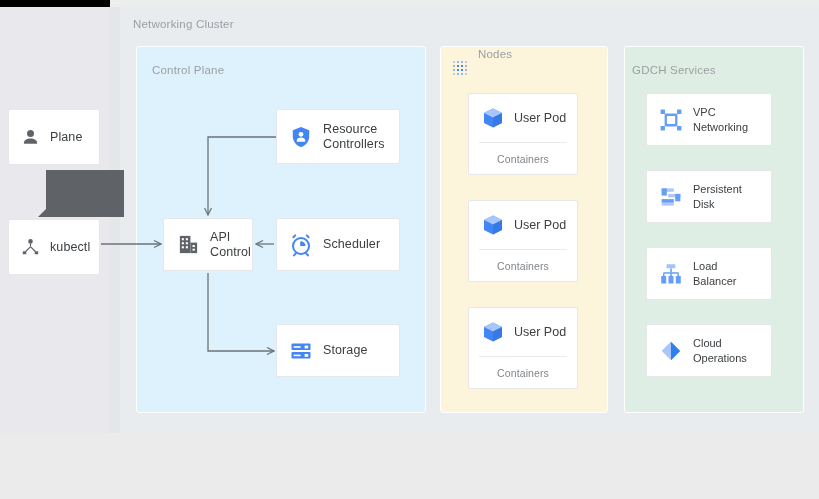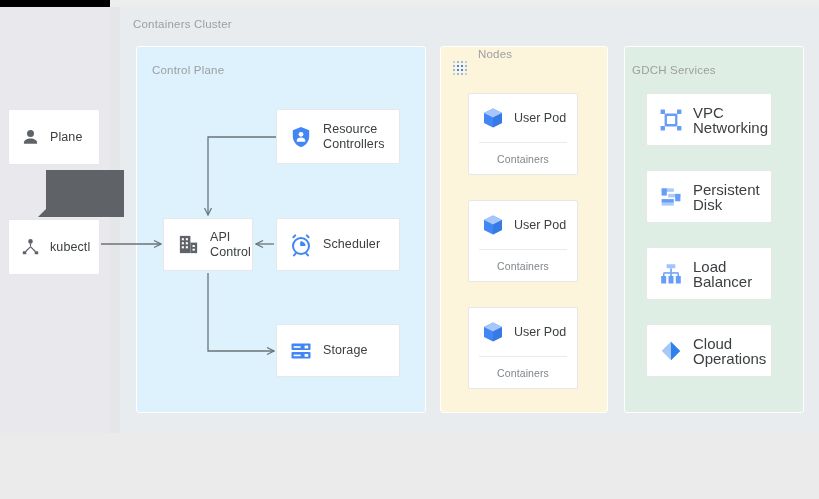--- a/index.html
+++ b/index.html
@@ -82,41 +82,41 @@
   #pod-1{top:200px;}
   #pod-2{top:307px;}
 
   
   .svc{
     position:absolute;left:646px;width:126px;height:53px;
     background:#fff;border:1px solid #e6e7e8;border-radius:2px;box-sizing:border-box;
     display:flex;align-items:center;padding-left:12px;
   }
   .svc .ico{width:24px;height:24px;margin-right:10px;flex:0 0 auto;}
-  .svc .lbl{font-size:15px;color:#3c4043;line-height:15px;}
+  .svc .lbl{font-size:11px;color:#3c4043;line-height:15px;}
   #svc-0{top:93px;}
   #svc-1{top:170px;}
   #svc-2{top:247px;}
   #svc-3{top:324px;}
 
   
   #wires{position:absolute;left:0;top:0;width:819px;height:499px;pointer-events:none;}
 
   .nodes-ico{position:absolute;left:452px;top:60px;width:18px;height:18px;}
 </style>
 </head>
 <body>
 
 <div class="topbar-black"></div>
 <div class="left-col"></div>
 <div class="left-col-strip"></div>
 <div class="canvas"></div>
 <div class="bottom-fill"></div>
 
-<div class="cluster-title">Containers Cluster</div>
+<div class="cluster-title">Networking Cluster</div>
 
 <div class="panel" id="control-plane"></div>
 <div class="panel-label" style="left:152px;top:64px;">Control Plane</div>
 
 <div class="panel" id="nodes-panel"></div>
 <div class="nodes-ico">
   <svg viewBox="0 0 18 18" width="18" height="18">
     <g fill="#4285f4">
       <rect x="1" y="1" width="2" height="2" opacity=".35"></rect>
       <rect x="5" y="1" width="2" height="2" opacity=".55"></rect>

